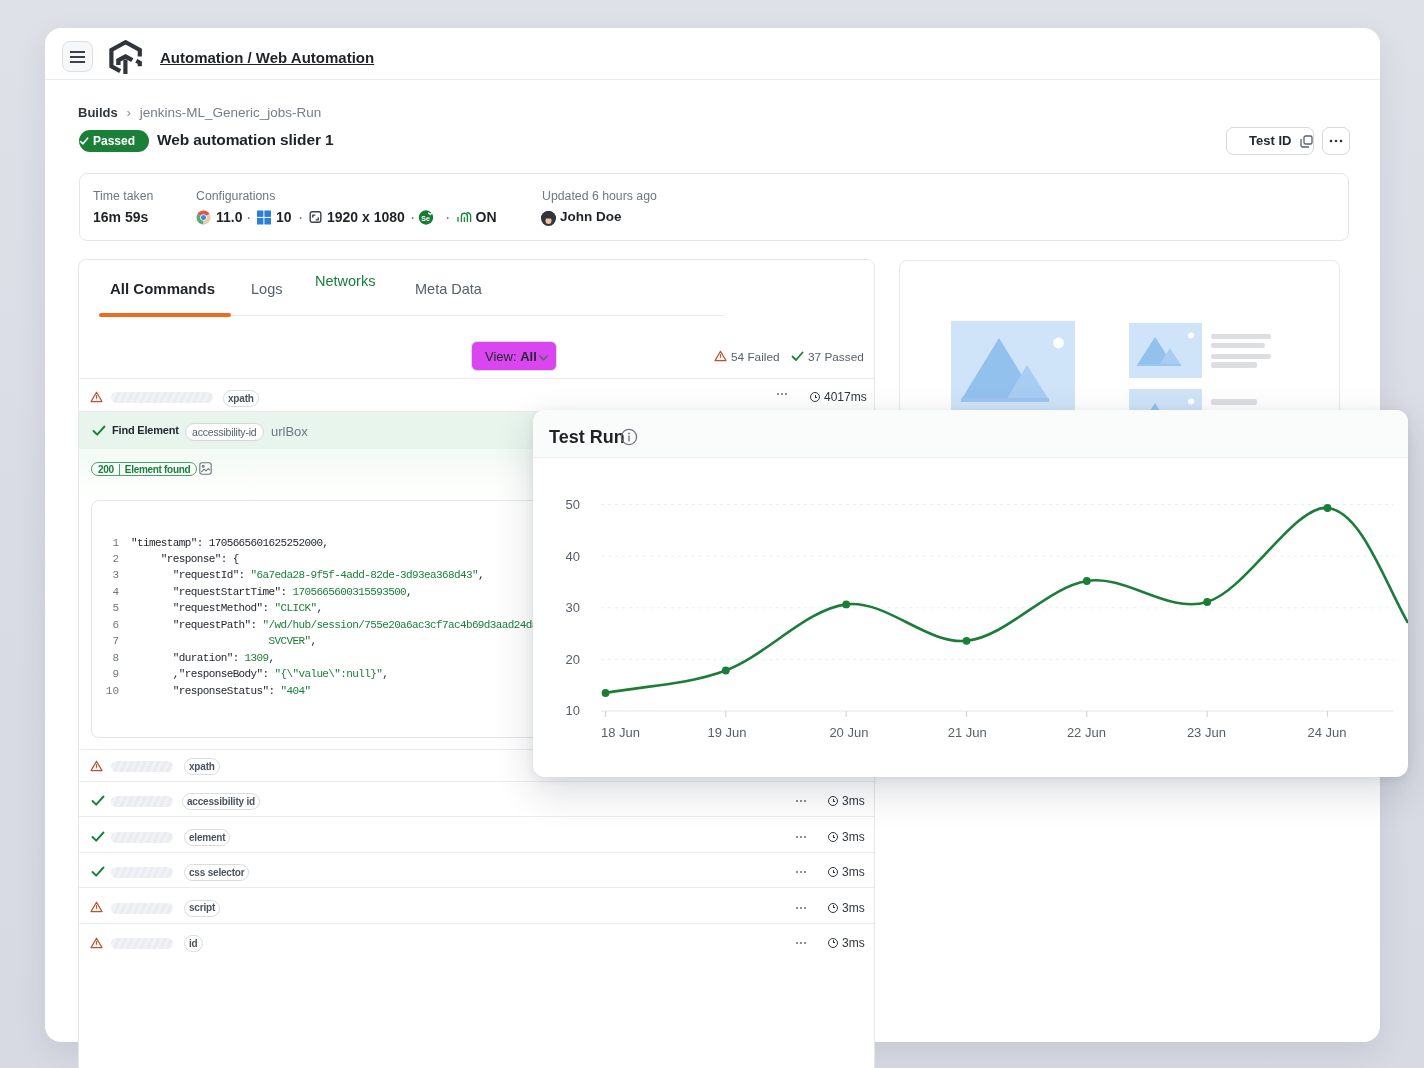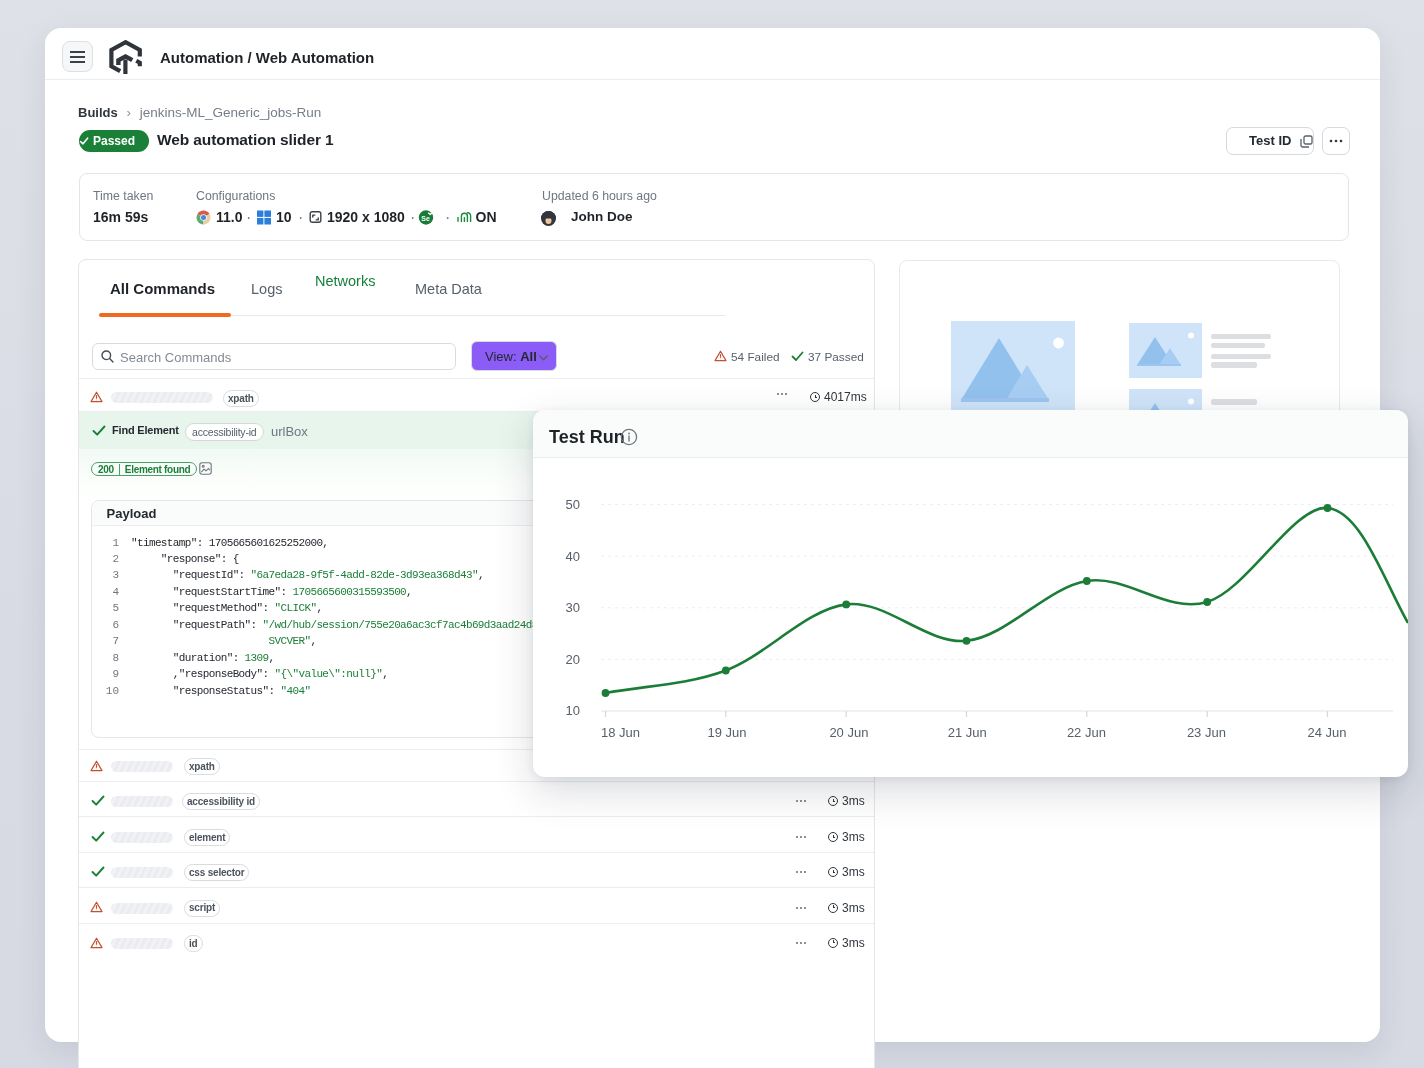--- a/index.html
+++ b/index.html
@@ -41,21 +41,21 @@
     <div style="margin:9px auto 0; width:15px; height:2px; background:#3c4148; box-shadow:0 5px 0 #3c4148, 0 10px 0 #3c4148;"></div>
   </div>
   <div class="abs" id="logo" style="left:109px; top:40px;">
     <svg width="35" height="36" viewBox="0 0 35 36" fill="none" stroke="#30343b" stroke-width="4.2">
       <path d="M11.2 31.2 L2.4 26.3 V9.9 L16.6 2.2 L30.8 9.9 V16.4"></path>
       <path d="M16.4 34 V19.5"></path>
       <path d="M9.4 25 V20.2 L16.5 16.4 L23.3 20.2" stroke-width="4.4"></path>
       <path d="M27.3 20.7 L30.8 22.7 V26.3"></path>
     </svg>
   </div>
-  <div class="abs" style="left:160px; top:49px; font-size:15px; font-weight:bold;">Automation / Web Automation</div>
+  <div class="abs" style="left:160px; top:49px; font-size:15px; font-weight:bold;text-decoration:underline;">Automation / Web Automation</div>
 
   <div class="abs" style="left:78px; top:105px; font-size:13.5px;">
     <span style="font-weight:bold; font-size:13px; color:#2f363d;">Builds</span>
     <span style="color:#8b929c; padding:0 5px;">›</span>
     <span style="color:#767e89;">jenkins-ML_Generic_jobs-Run</span>
   </div>
   <div class="abs" style="left:79px; top:130px; width:70px; height:22px; border-radius:11px; background:#1a8038; color:#fff; font-size:12px; font-weight:bold; line-height:22px; padding-left:0;">
     <svg style="display:inline-block; vertical-align:-1px; margin-right:4px;" width="10" height="10" viewBox="0 0 10 10">
         <path d="M1.5 5.5 L4 7.8 L8.6 2.2" fill="none" stroke="#fff" stroke-width="1.6" stroke-linecap="round" stroke-linejoin="round"></path>
       </svg>Passed
@@ -129,39 +129,32 @@
     <span class="val" style="position:absolute; left:279.5px; top:3px;">ON</span>
   </div>
   <div class="abs lbl" style="left:542px; top:189px;">Updated 6 hours ago</div>
   <div class="abs" id="avatar" style="left:541px; top:211px;">
     <svg width="15" height="15" viewBox="0 0 15 15">
       <circle cx="7.5" cy="7.5" r="7.5" fill="#33353e"></circle>
       <ellipse cx="7.5" cy="9.6" rx="3" ry="3.5" fill="#f0c59f"></ellipse>
       <path d="M0 7.5 a7.5 7.5 0 0 1 15 0 L0 7.5 Z" fill="#33353e"></path>
     </svg>
   </div>
-  <div class="abs" style="left:560px; top:209px; font-size:13.5px; font-weight:bold;margin-left:11px;">John Doe</div>
+  <div class="abs" style="left:560px; top:209px; font-size:13.5px; font-weight:bold;">John Doe</div>
 
   <div class="bd abs" id="cmdcard" style="left:78px; top:259px; width:797px; height:868px; overflow:hidden;">
 
     <div class="abs" style="left:31px; top:20px; font-size:15px; font-weight:bold; color:#1f2328;">All Commands</div>
     <div class="abs" style="left:172px; top:21px; font-size:14.5px; color:#57606a;">Logs</div>
     <div class="abs" style="left:236px; top:13px; font-size:14.5px; color:#15803d;">Networks</div>
     <div class="abs" style="left:336px; top:21px; font-size:14.5px; color:#57606a;">Meta Data</div>
     <div class="abs" style="left:20px; top:55px; width:626px; height:1px; background:#e8eaed;"></div>
     <div class="abs" style="left:20px; top:53px; width:132px; height:3.5px; border-radius:2px; background:#ee6a1f;"></div>
 
-    <div class="abs" style="left:13px; top:83px; width:364px; height:27px; border:1px solid #d8dbe0; border-radius:6px;">
-      <svg width="13" height="13" viewBox="0 0 13 13" style="position:absolute; left:8px; top:6px;" fill="none" stroke="#454c54" stroke-width="1.4">
-          <circle cx="5.3" cy="5.3" r="4.3"></circle>
-          <path d="M8.6 8.6 L12 12" stroke-linecap="round"></path>
-        </svg>
-      <span style="position:absolute; left:27px; top:5.5px; font-size:13px; color:#848b94;">Search Commands</span>
-    </div>
-    <div class="abs" style="left:392px; top:81px; width:86px; height:30px; border:1px solid #d8dbe0; border-radius:6px; background:#8b5cf6;">
+    <div class="abs" style="left:392px; top:81px; width:86px; height:30px; border:1px solid #d8dbe0; border-radius:6px; background:#d946ef;">
       <span style="position:absolute; left:13px; top:7px; font-size:13px; color:#24292f;">View: <b>All</b></span>
       <svg width="9" height="6" viewBox="0 0 9 6" style="position:absolute; right:8px; top:12.5px;">
           <path d="M0.8 1 L4.5 4.8 L8.2 1" fill="none" stroke="#57606a" stroke-width="1.5" stroke-linecap="round" stroke-linejoin="round"></path>
         </svg>
     </div>
     <svg width="13" height="12" viewBox="0 0 13 12" style="position:absolute; left:635px; top:90px;" fill="none" stroke="#c4502e" stroke-width="1.2" stroke-linejoin="round">
         <path d="M6.5 1.2 L12 10.6 H1 Z"></path>
         <path d="M6.5 4.6 v2.6" stroke-linecap="round"></path>
         <circle cx="6.5" cy="8.9" r="0.4" fill="#c4502e" stroke="none"></circle>
       </svg>
@@ -197,23 +190,20 @@
     <div class="abs" style="left:12px; top:201.5px; height:14px; border:1px solid #49a068; border-radius:8px; font-size:10px; letter-spacing:-0.3px; font-weight:bold; white-space:nowrap; line-height:12px; color:#1a7f37; line-height:13px;">
       <span style="padding:0 5px 0 6px;">200</span><span style="display:inline-block; width:1px; height:12px; background:#49a068; vertical-align:-3px;"></span><span style="padding:0 6px 0 5px;">Element found</span>
     </div>
     <svg width="13" height="13" viewBox="0 0 13 13" style="position:absolute; left:120px; top:202px;" fill="none" stroke="#6e7781" stroke-width="1.1">
         <rect x="0.8" y="0.8" width="11.4" height="11.4" rx="2.2"></rect>
         <circle cx="4.2" cy="4.3" r="1"></circle>
         <path d="M2.3 10.2 L5.1 7.1 L7.1 8.9 L9.3 6.5 L11 8.2" stroke-linejoin="round"></path>
       </svg>
 
     <div class="abs" style="left:11.5px; top:239.5px; width:782px; height:238px; border:1px solid #e4e6ea; border-radius:8px; background:#fff; overflow:hidden;">
-      <div style="height:25px; background:#fafbfb; border-bottom:1px solid #eceef0;">
-        <span style="position:absolute; left:15px; top:5px; font-size:13px; font-weight:bold; color:#24292f;">Payload</span>
-      </div>
       <div id="code" style="position:absolute; left:4px; top:34px; font-family:'Liberation Mono', monospace; font-size:11px; letter-spacing:-0.62px; line-height:16.45px; white-space:pre; color:#24292f;"><span class="ln"> 1</span>  "timestamp": 1705665601625252000,
 <span class="ln"> 2</span>       "response": {
 <span class="ln"> 3</span>         "requestId": <i>"6a7eda28-9f5f-4add-82de-3d93ea368d43"</i>,
 <span class="ln"> 4</span>         "requestStartTime": <i>1705665600315593500</i>,
 <span class="ln"> 5</span>         "requestMethod": <i>"CLICK"</i>,
 <span class="ln"> 6</span>         "requestPath": <i>"/wd/hub/session/755e20a6ac3cf7ac4b69d3aad24d80a1c9f7e2b41/element/click/SVC</i>
 <span class="ln"> 7</span>                         <i>SVCVER"</i>,
 <span class="ln"> 8</span>         "duration": <i>1309</i>,
 <span class="ln"> 9</span>         ,"responseBody": <i>"{\"value\":null}"</i>,
 <span class="ln">10</span>         "responseStatus": <i>"404"</i></div>

